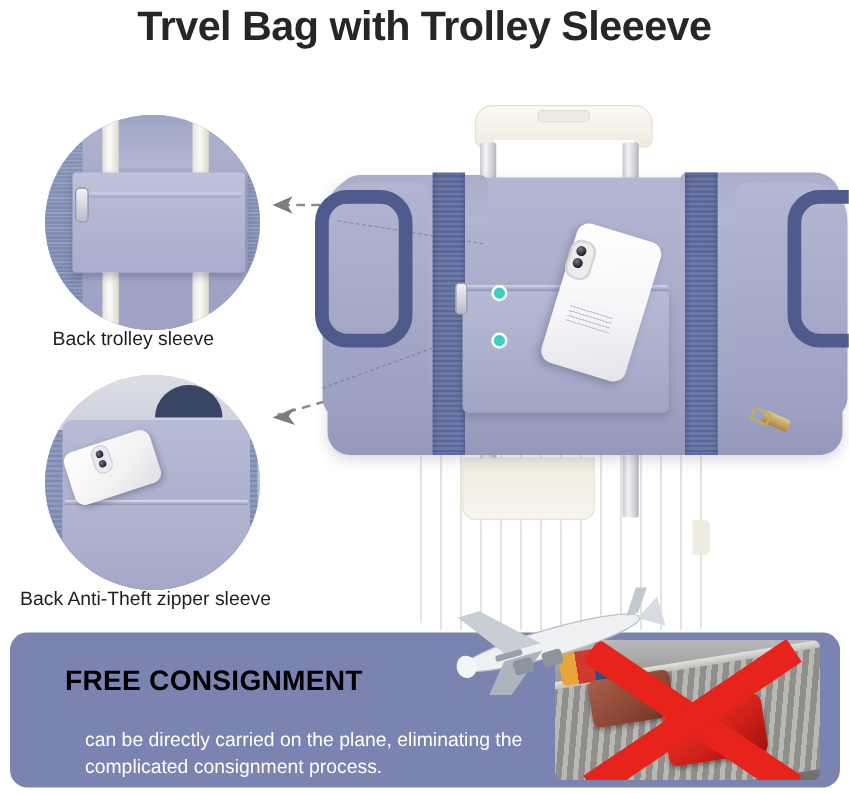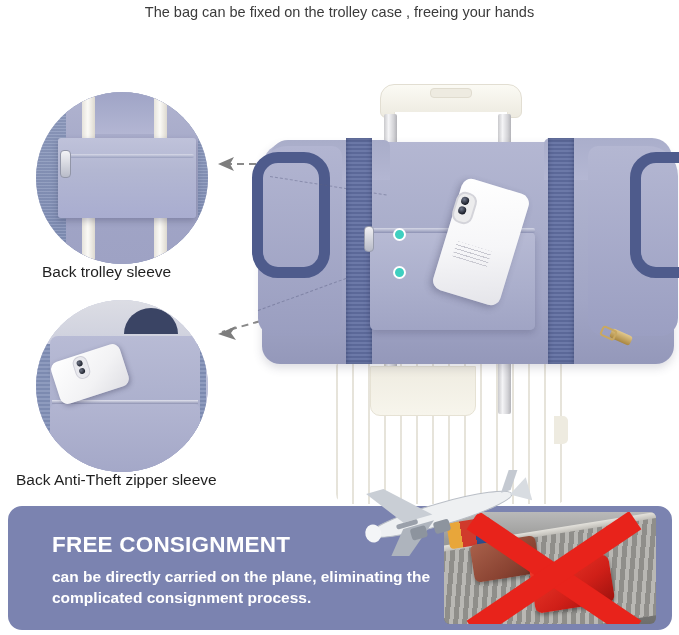--- a/index.html
+++ b/index.html
@@ -374,29 +374,29 @@
     background: #7b83b0;
     border-radius: 14px;
   }
   .banner-title {
     position: absolute; left: 44px; top: 26px;
     margin: 0;
     font-size: 22.5px;
     line-height: 26px;
     font-weight: bold;
     letter-spacing: 0.2px;
-    color: #ffffff;
+    color: #000000;
   }
   .banner-body {
     position: absolute; left: 44px; top: 60px;
-    margin: 0;
+    margin: 16px;
     width: 400px;
     font-size: 15.5px;
     line-height: 21px;
-    font-weight: bold;
+    font-weight: normal;
     color: #ffffff;
   }
 
   
   .carousel-photo {
     position: absolute;
     left: 444px; top: 512px;
     width: 212px; height: 112px;
     border-radius: 6px;
     overflow: hidden;
@@ -450,21 +450,21 @@
   .plane {
     position: absolute;
     left: 336px; top: 470px;
     width: 196px; height: 86px;
   }
 </style>
 </head>
 <body>
 
 <div class="header">
-  <p class="subtitle">The bag can be fixed on the trolley case , freeing your hands</p>
+  <h1 class="title">Trvel Bag with Trolley Sleeeve</h1>
 </div>
 
 <div class="circle-wrap" id="circle-top">
   <div class="tc-bg"></div>
   <div class="tc-fabric"></div>
   <div class="tc-panel"></div>
   <div class="tc-top-flap"></div>
   <div class="tc-bar left"></div>
   <div class="tc-bar right"></div>
   <div class="tc-pocket"></div>

